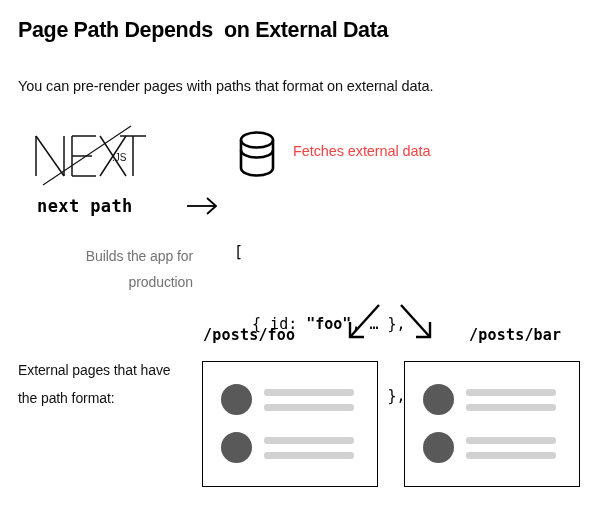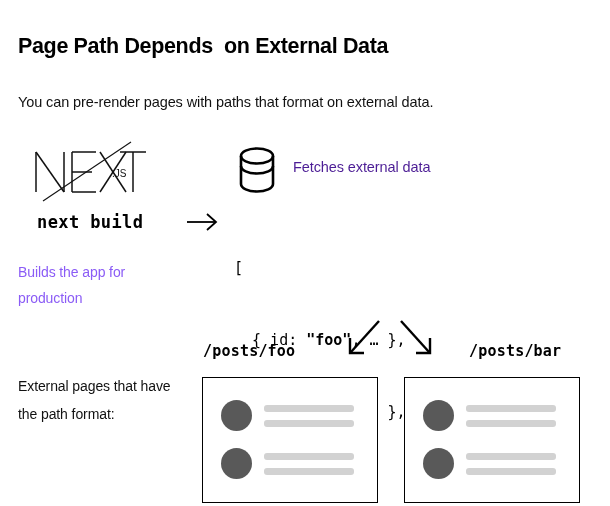--- a/index.html
+++ b/index.html
@@ -12,21 +12,20 @@
     height: 506px;
     position: relative;
     overflow: hidden;
     font-family: "Liberation Sans", sans-serif;
     color: #000000;
     -webkit-font-smoothing: antialiased;
   }
   #page {
     position: absolute;
     inset: 0;
-    margin-top: 16px;
   }
 
   
   .page-title {
     position: absolute;
     left: 18px;
     top: 18px;
     font-size: 21.5px;
     font-weight: bold;
     letter-spacing: -0.35px;
@@ -82,38 +81,39 @@
     width: 36px;
     height: 24px;
   }
   .build-desc {
     position: absolute;
     left: 18px;
     top: 243px;
     width: 175px;
     font-size: 14px;
     line-height: 26px;
-    color: #8b5cf6;
+    color: #737373;
     letter-spacing: -0.1px;
+    text-align: right;
   }
 
   
   .db-icon {
     position: absolute;
     left: 238px;
     top: 130px;
     width: 38px;
     height: 48px;
   }
   .db-caption {
     position: absolute;
     left: 293px;
     top: 143px;
     font-size: 14.5px;
-    color: #4c1d95;
+    color: #ef4444;
     letter-spacing: -0.1px;
     white-space: pre;
   }
 
   
   .code-block {
     position: absolute;
     left: 234px;
     top: 192px;
     font-family: "DejaVu Sans Mono", "Liberation Mono", monospace;
@@ -235,21 +235,21 @@
       <path d="M96 12 L70 52" stroke="#111" stroke-width="1.5"></path>
 
       <path d="M90 12 H116" stroke="#111" stroke-width="1.5"></path>
       <path d="M103 12 V52" stroke="#111" stroke-width="1.5"></path>
 
       <path d="M13 61 L101 2" stroke="#111" stroke-width="1.1"></path>
     </svg>
   </div>
   <div class="logo-js">.JS</div>
 
-  <div class="build-cmd">next build</div>
+  <div class="build-cmd">next path</div>
 
   <div class="build-arrow">
     <svg width="36" height="24" viewBox="0 0 36 24" fill="none" xmlns="http://www.w3.org/2000/svg">
       <path d="M2 12 H30" stroke="#000" stroke-width="1.8"></path>
       <path d="M22 4 L31 12 L22 20" stroke="#000" stroke-width="1.8" fill="none" stroke-linecap="butt" stroke-linejoin="miter"></path>
     </svg>
   </div>
 
   <div class="build-desc">Builds the app for production</div>
 

